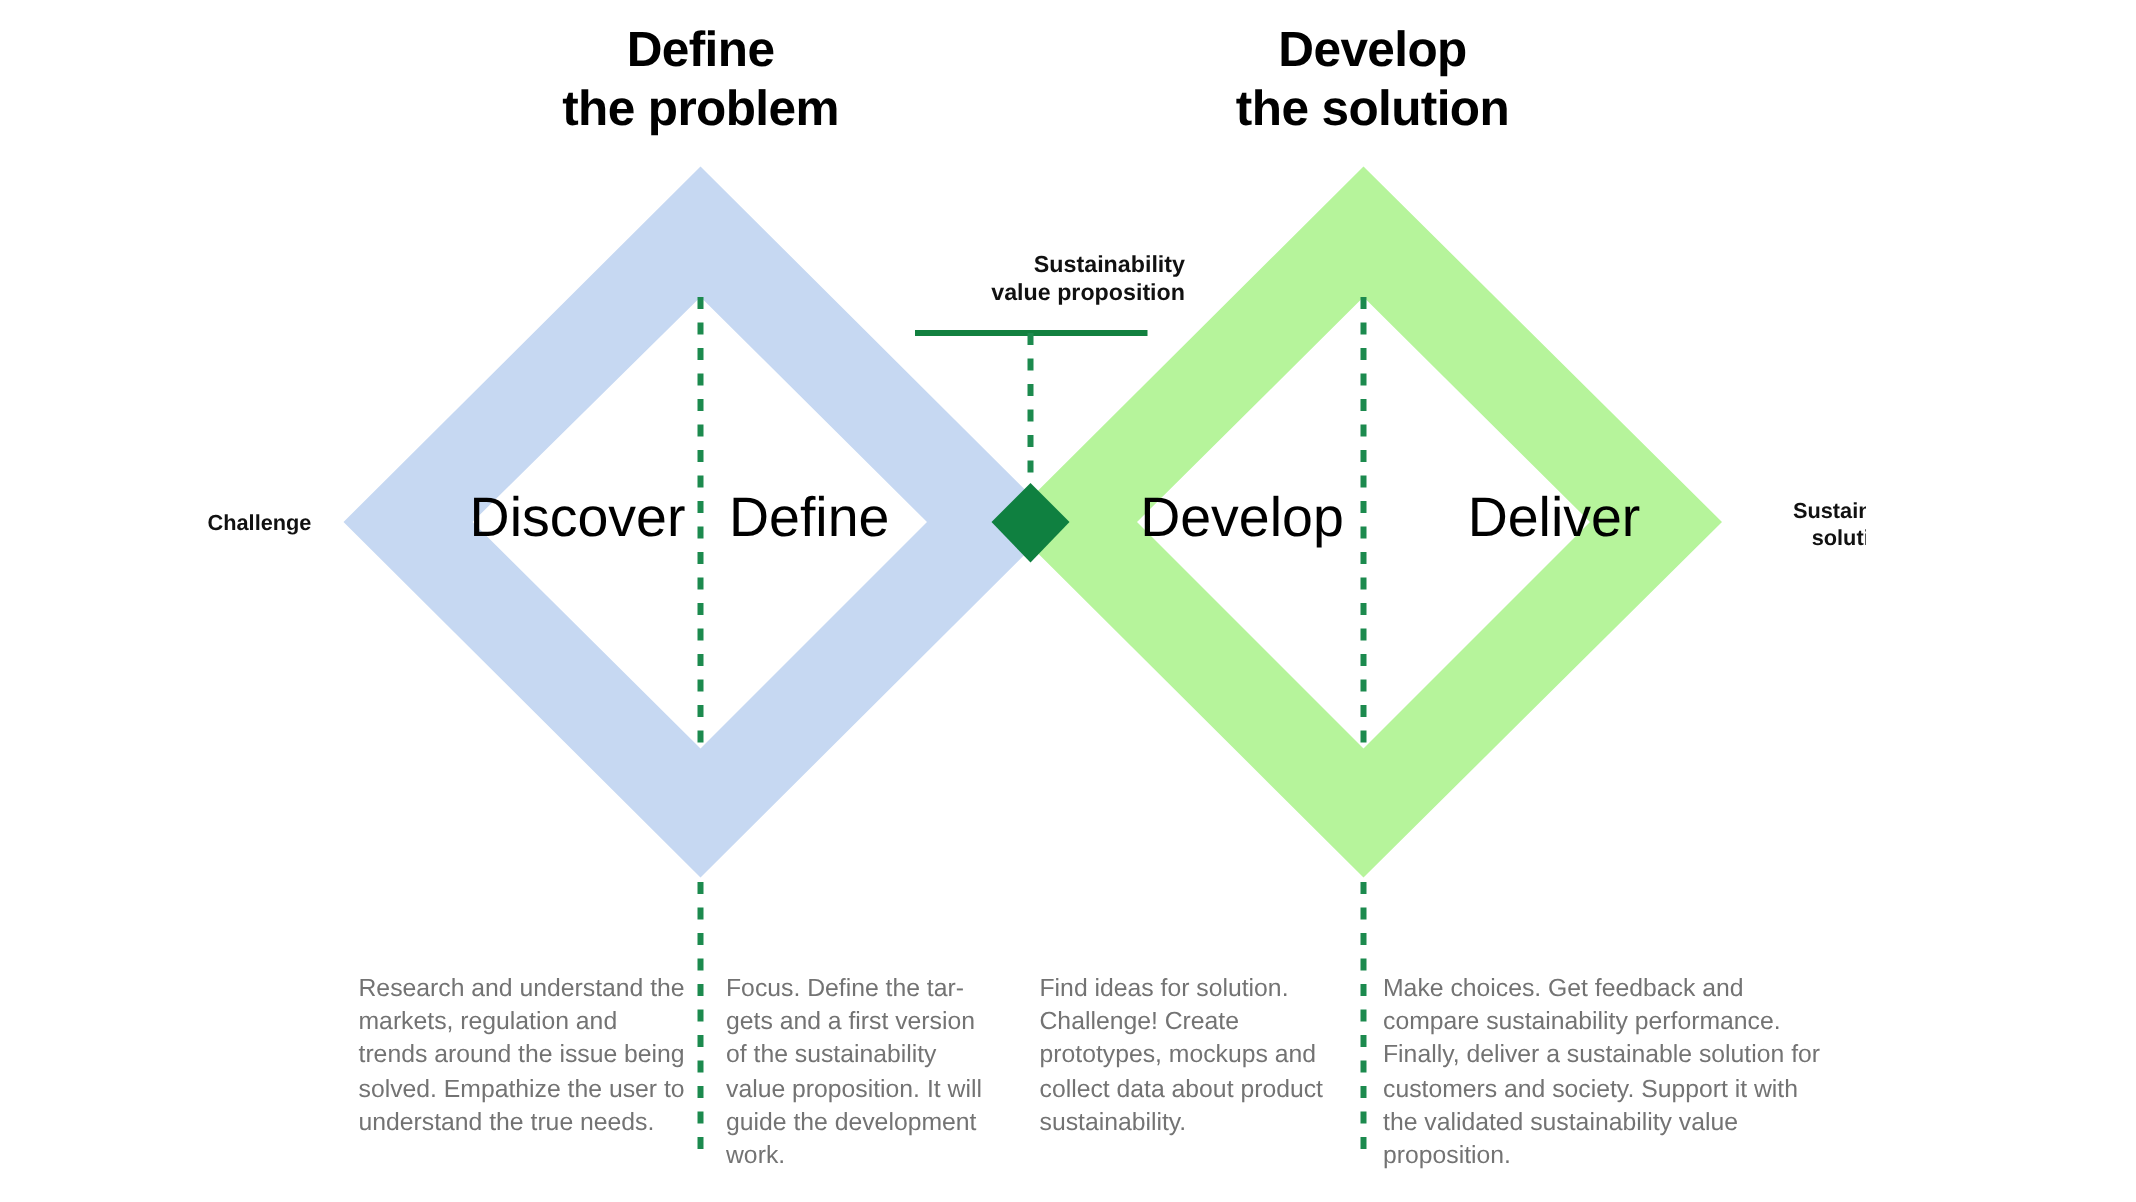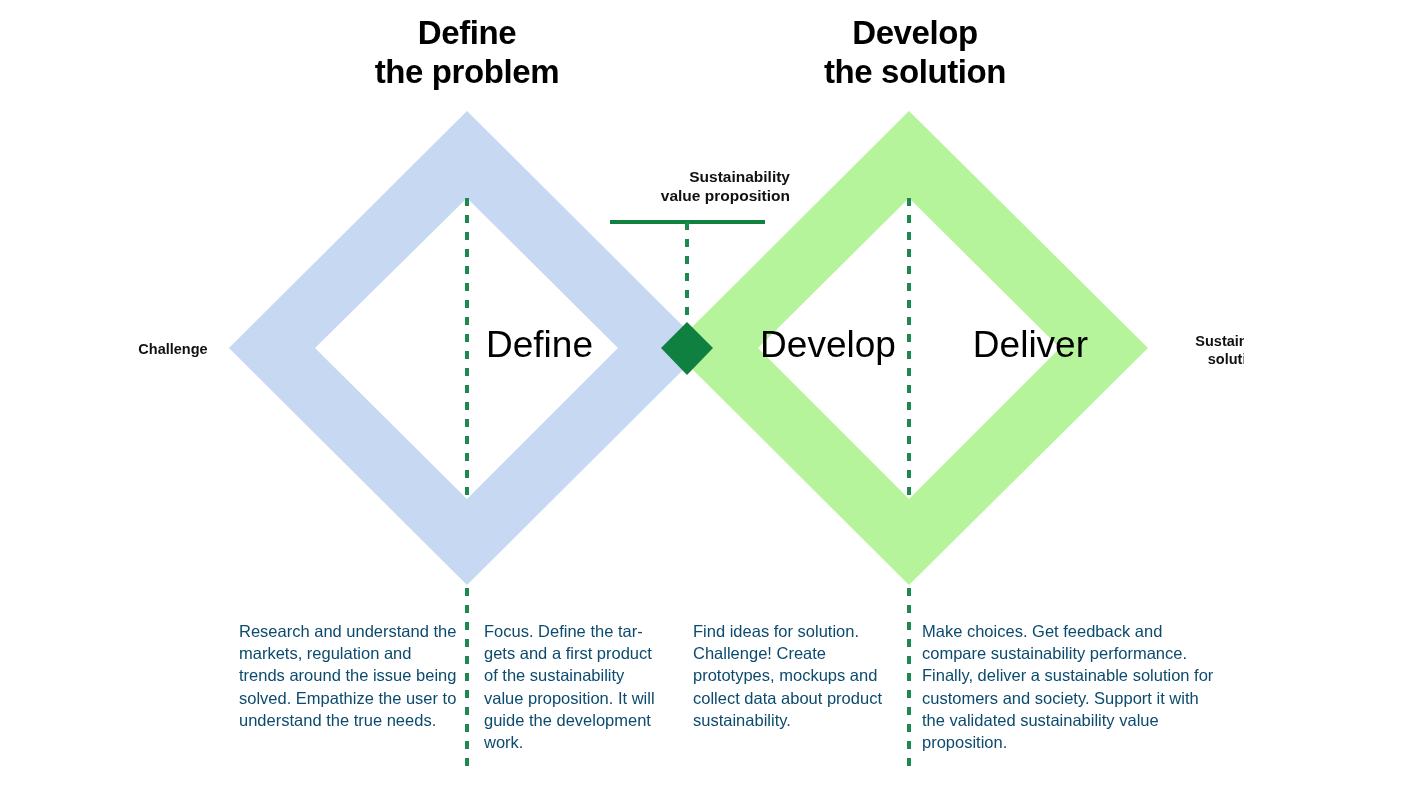--- a/index.html
+++ b/index.html
@@ -64,29 +64,29 @@
     font-size: 37px;
     font-weight: normal;
     color: #000000;
     line-height: 1;
     top: 326px;
     text-align: center;
   }
   #stage-discover { left: 305px; width: 160px; text-align: center; }
   #stage-define   { left: 470px; width: 160px; text-align: left; padding-left: 16px; }
   #stage-develop  { left: 748px; width: 160px; text-align: center; }
-  #stage-deliver  { left: 912px; width: 160px; text-align: right; padding-left: 16px; }
+  #stage-deliver  { left: 940px; width: 160px; text-align: center; padding-left: 16px; }
 
   
   .desc {
     position: absolute;
-    top: 620px;
+    top: 648px;
     font-size: 16.5px;
     line-height: 1.345;
-    color: #0c4a6e;
+    color: #737373;
   }
   #desc-discover { left: 239px; width: 218px; }
   #desc-define   { left: 484px; width: 180px; }
   #desc-develop  { left: 693px; width: 204px; }
   #desc-deliver  { left: 922px; width: 292px; }
 
   svg.layer {
     position: absolute;
     left: 0; top: 0;
     width: 1424px;
@@ -125,22 +125,23 @@
   <div class="phase-heading" id="heading-develop-solution">Develop
 the solution</div>
 
   <div id="svp-callout">Sustainability
 value proposition</div>
 
   <div class="endpoint-label" id="label-challenge">Challenge</div>
   <div class="endpoint-label" id="label-sustainable-solution">Sustainable
 solution</div>
 
+  <div class="stage-name" id="stage-discover">Discover</div>
   <div class="stage-name" id="stage-define">Define</div>
   <div class="stage-name" id="stage-develop">Develop</div>
   <div class="stage-name" id="stage-deliver">Deliver</div>
 
   <div class="desc" id="desc-discover">Research and understand the markets, regulation and trends around the issue being solved. Empathize the user to understand the true needs.</div>
-  <div class="desc" id="desc-define">Focus. Define the tar-gets and a first product of the sustainability value proposition. It will guide the development work.</div>
+  <div class="desc" id="desc-define">Focus. Define the tar-gets and a first version of the sustainability value proposition. It will guide the development work.</div>
   <div class="desc" id="desc-deliver">Make choices. Get feedback and compare sustainability performance. Finally, deliver a sustainable solution for customers and society. Support it with the validated sustainability value proposition.</div>
   <div class="desc" id="desc-develop">Find ideas for solution. Challenge! Create prototypes, mockups and collect data about product sustainability.</div>
 
 </div>
 
 </body></html>

